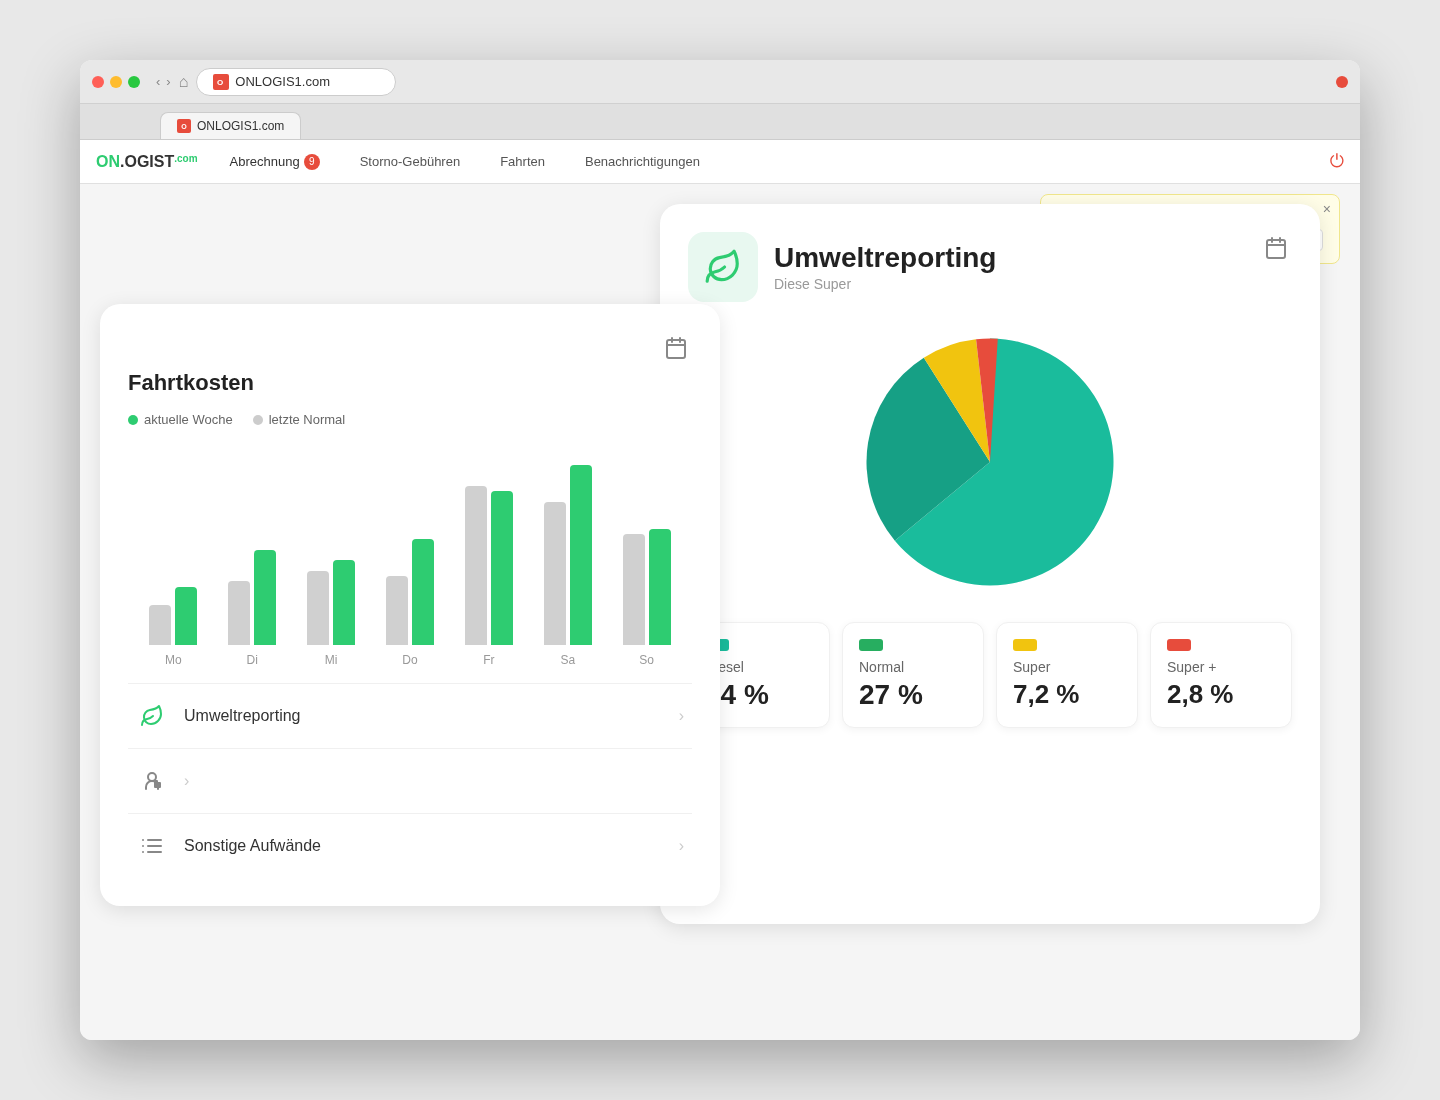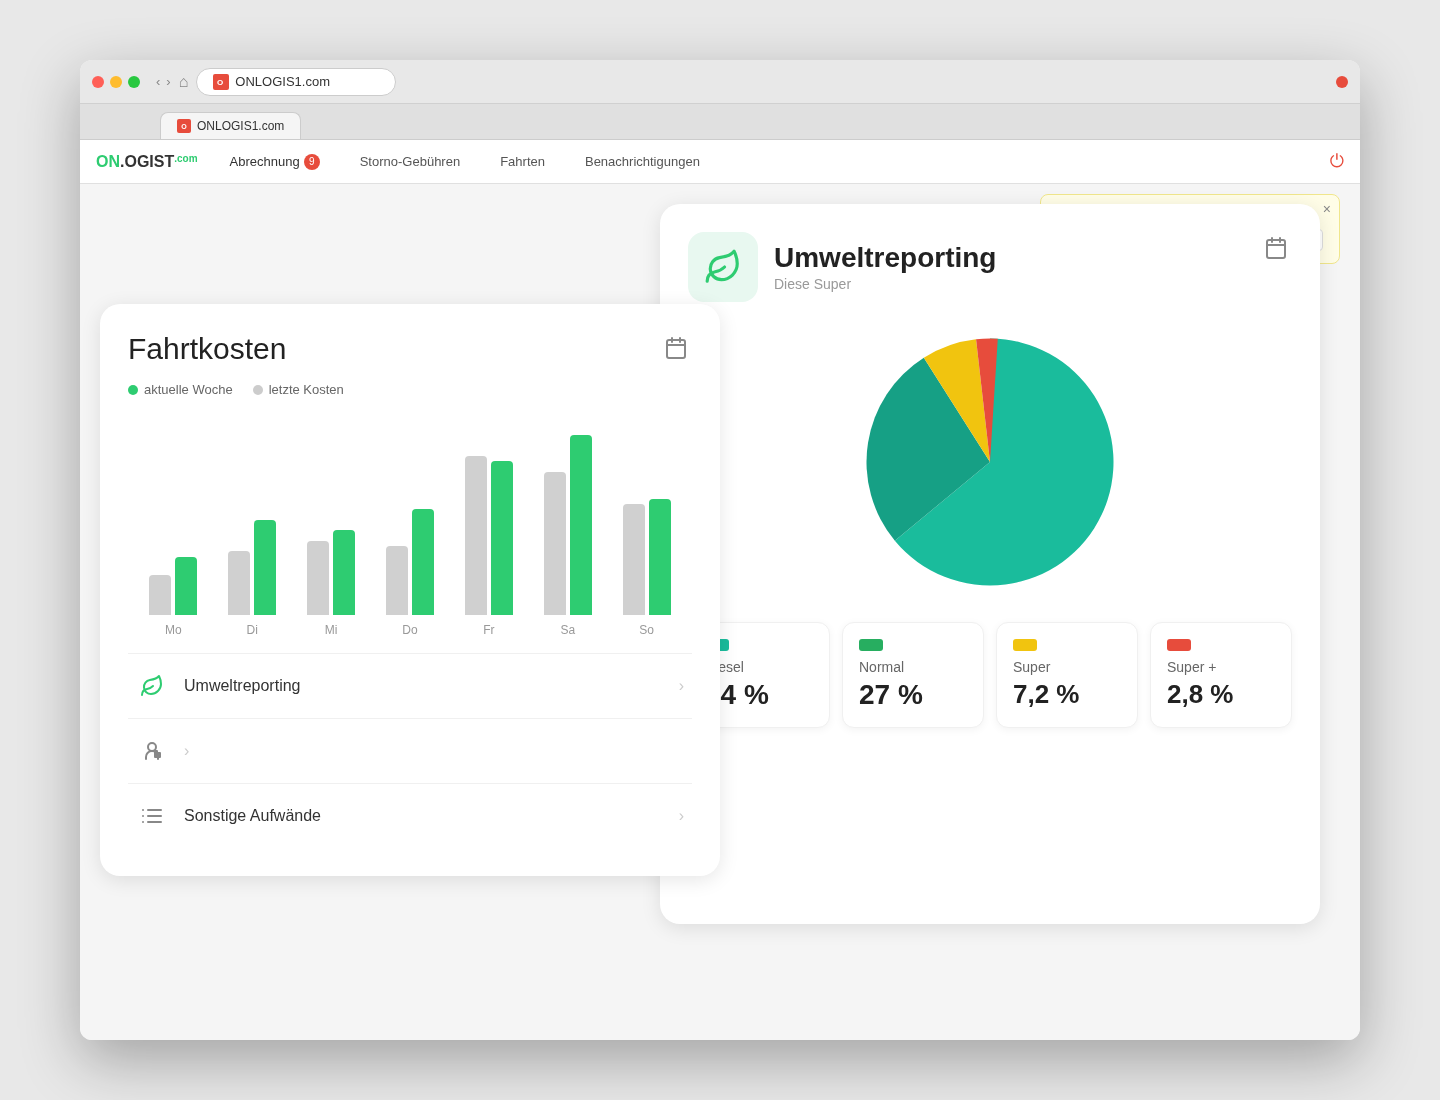--- a/index.html
+++ b/index.html
@@ -228,23 +228,24 @@
     }
 
     .card-header {
       display: flex;
       justify-content: space-between;
       align-items: flex-start;
       margin-bottom: 16px;
     }
 
     .card-title {
-      font-size: 30px;
-      font-weight: 400;
+      font-size: 22px;
+      font-weight: 700;
       color: #222;
+      margin-top: 38px;
     }
 
     .calendar-icon {
       width: 32px;
       height: 32px;
       display: flex;
       align-items: center;
       justify-content: center;
       color: #888;
       font-size: 20px;
@@ -538,21 +539,21 @@
           </div>
         </div>
 
         <div class="legend">
           <div class="legend-item">
             <div class="legend-dot legend-dot-green"></div>
             <span>aktuelle Woche</span>
           </div>
           <div class="legend-item">
             <div class="legend-dot legend-dot-gray"></div>
-            <span>letzte Kosten</span>
+            <span>letzte Normal</span>
           </div>
         </div>
 
         <div class="bar-chart" id="bar-chart-container">
         <div class="bar-group">
               <div class="bars">
                 <div class="bar bar-gray" style="height: 40.2353px;"></div>
                 <div class="bar bar-green" style="height: 58.2353px;"></div>
               </div>
               <div class="bar-label">Mo</div>

